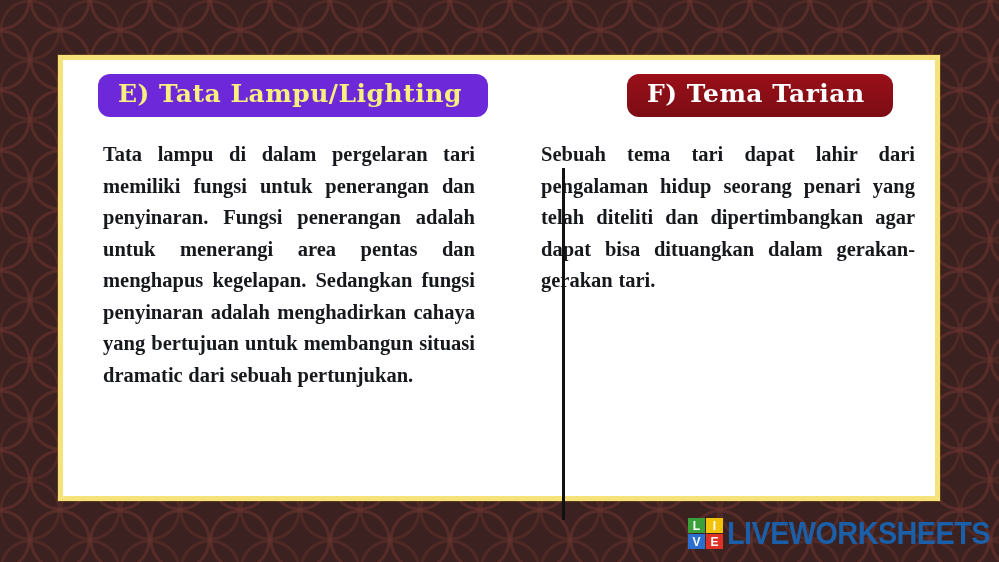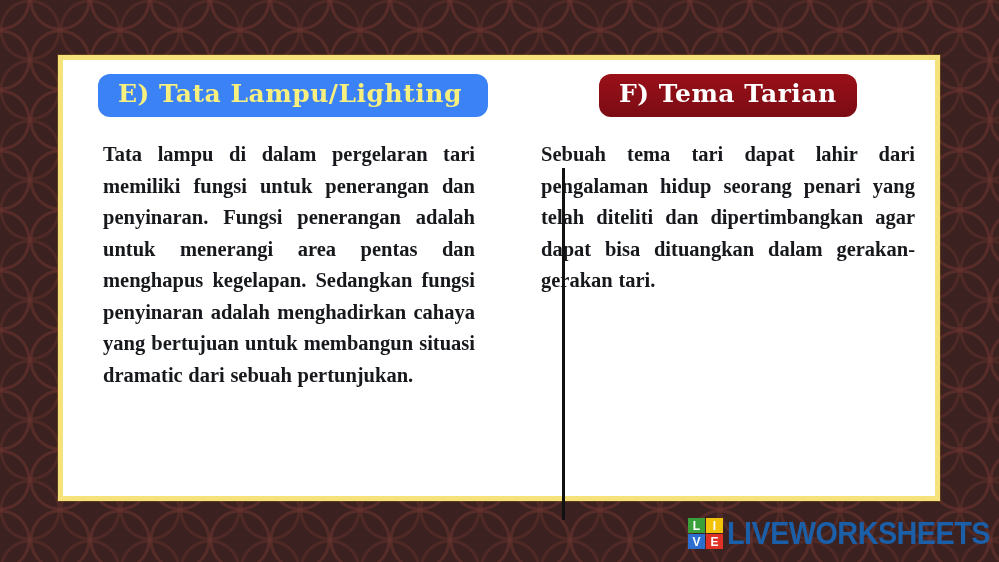--- a/index.html
+++ b/index.html
@@ -79,30 +79,30 @@
     border-radius: 12px;
     padding: 7px 20px 10px 20px;
     font-family: "DejaVu Serif", "Liberation Serif", serif;
     font-weight: bold;
     font-size: 25px;
     letter-spacing: 0.5px;
     white-space: nowrap;
     line-height: 1.05;
   }
   .badge.green {
-    background: #3b82f6;
+    background: #6d28d9;
     color: #f7ef7e;
     margin-left: 3px;
     padding-right: 26px;
   }
   .badge.maroon {
     background: #8d0f17;
     color: #ffffff;
-    margin-left: 64px;
-    padding-right: 20px;
+    margin-left: 92px;
+    padding-right: 28px;
     background-image: linear-gradient(180deg, #9a1019 0%, #7b0c14 100%);
   }
 
   .body-text {
     margin: 22px 0 0 0;
     font-family: Liberation Serif, serif;
     font-weight: bold;
     font-size: 20.5px;
     line-height: 31.5px;
     color: #16181c;

